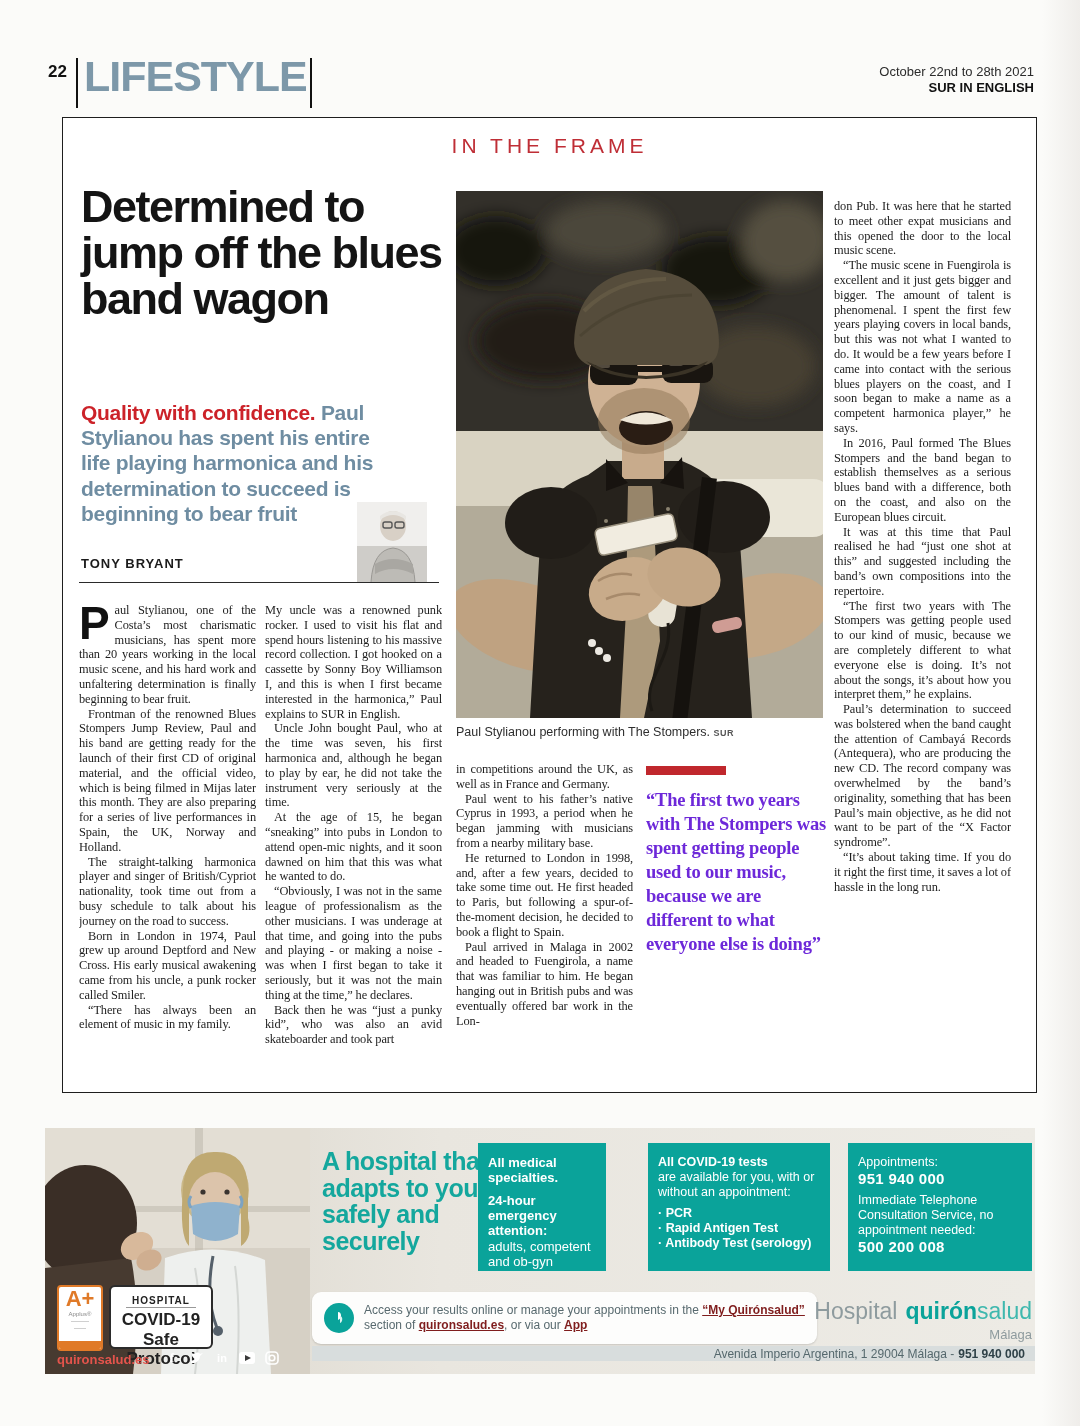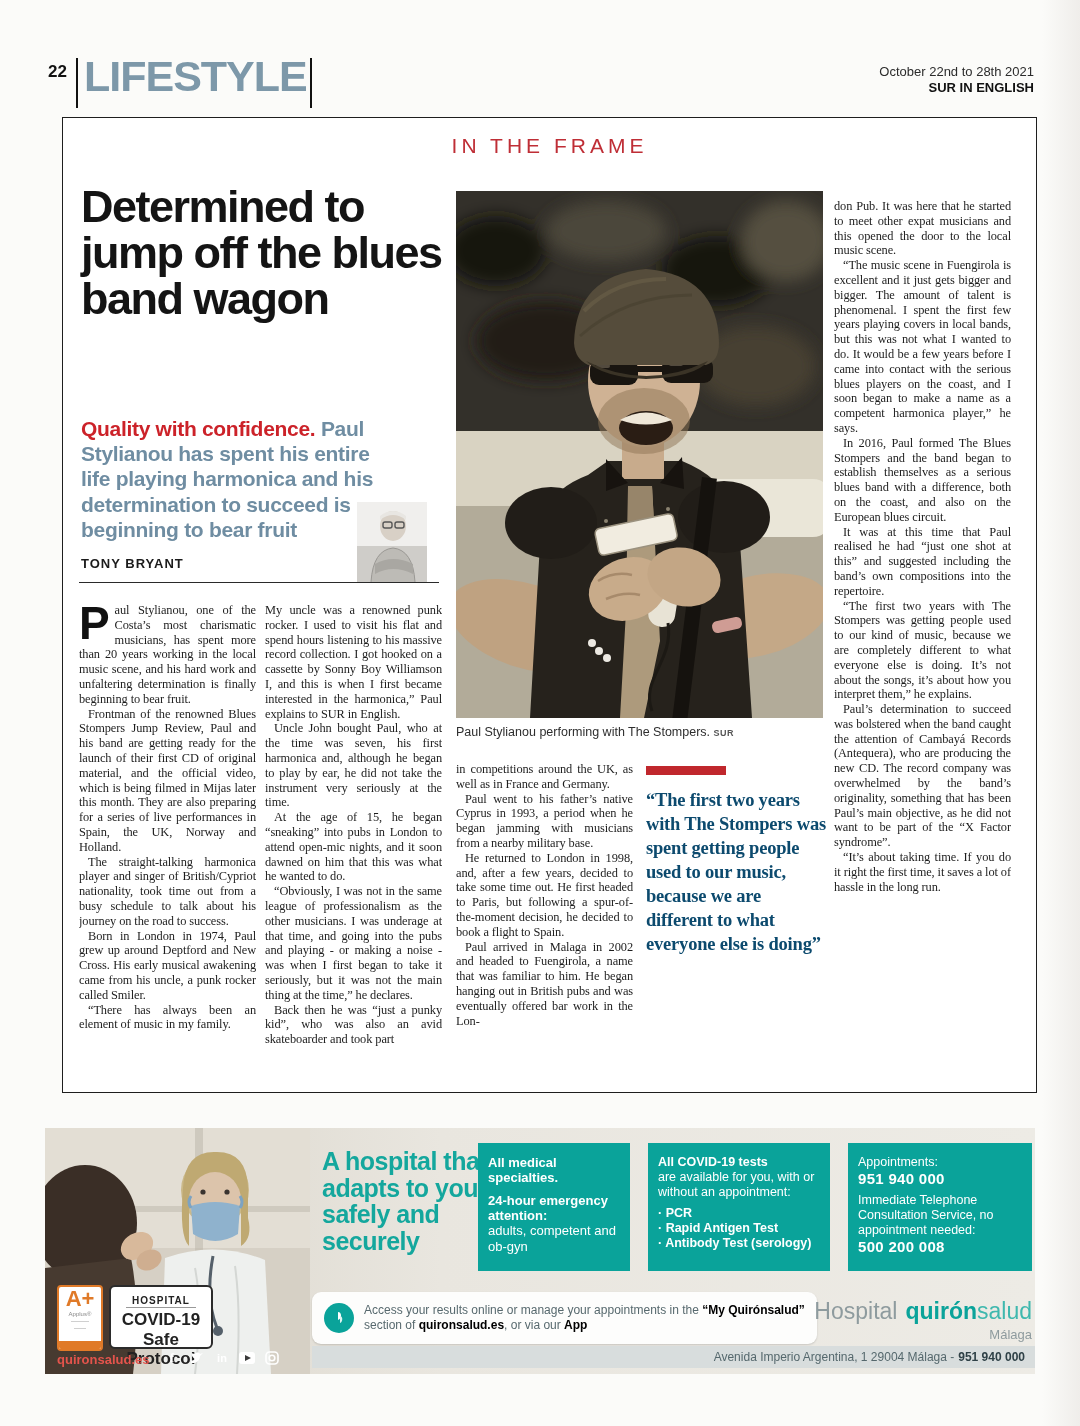--- a/index.html
+++ b/index.html
@@ -19,21 +19,21 @@
 
   
   .article-frame { position:absolute; left:62px; top:117px; width:975px; height:976px;
                    border:1px solid #1e1e1e; background:#fff; }
   .kicker { position:absolute; left:0; top:16px; width:100%; text-align:center;
             font-size:21px; color:#bf2e36; letter-spacing:4px; font-weight:500; }
 
   .headline { position:absolute; left:18px; top:66px; width:392px;
               font-size:45px; line-height:1.02; font-weight:bold; color:#141414;
               letter-spacing:-1.5px; }
-  .standfirst { position:absolute; left:18px; top:298px; width:302px;
+  .standfirst { position:absolute; left:18px; top:282px; width:302px;
                 font-size:21px; line-height:1.2; font-weight:bold; letter-spacing:-0.3px; }
   .standfirst .lead { color:#cc2229; }
   .standfirst .rest { color:#6f8da2; }
   .byline { position:absolute; left:18px; top:438px; width:260px; text-align:left;
             font-size:13px; font-weight:bold; letter-spacing:1px; color:#1b1b1b; }
   .byline-photo { position:absolute; left:294px; top:384px; width:70px; height:80px; overflow:hidden; }
   .rule { position:absolute; left:16px; top:464px; width:360px; height:1px; background:#2a2a2a; }
 
   
   .body-col { position:absolute; width:177px; overflow:hidden;
@@ -50,48 +50,48 @@
 
   
   .main-photo { position:absolute; left:393px; top:73px; width:367px; height:527px; overflow:hidden; background:#c9c1b0; }
   .caption { position:absolute; left:393px; top:607px; width:360px; font-size:12.5px; color:#2e2e2e; }
   .caption .credit { font-size:9px; font-weight:bold; color:#555; letter-spacing:.5px; }
 
   
   .pullquote { position:absolute; left:583px; top:648px; width:180px; }
   .pq-bar { width:80px; height:9px; background:#c0272d; margin-bottom:13px; }
   .pq-text { font-family:"Liberation Serif", serif; font-weight:bold; font-size:18.5px;
-             line-height:1.3; color:#0c4a6e; letter-spacing:-0.2px; }
+             line-height:1.3; color:#6d28d9; letter-spacing:-0.2px; }
 
   
   .ad { position:absolute; left:45px; top:1128px; width:990px; height:246px;
         background:linear-gradient(90deg,#d8d3c8 0,#e9e6df 40%,#edebe5 100%); overflow:hidden; }
   .ad-photo { position:absolute; left:0; top:0; width:265px; height:246px; }
   .ad-headline { position:absolute; left:277px; top:20px; width:175px;
                  font-size:25px; line-height:1.06; font-weight:bold; color:#14a79d; letter-spacing:-0.5px; }
   .teal-box { position:absolute; top:15px; height:128px; background:#0aa39a; color:#fff; padding:12px 10px; }
   .teal-box .b { font-weight:bold; }
-  #box1 { left:433px; width:152px; font-size:13px; line-height:1.18; }
+  #box1 { left:433px; width:128px; font-size:13px; line-height:1.18; }
   #box1 .gap { height:7px; }
   #box2 { left:603px; width:182px; font-size:12.5px; line-height:1.2; }
   #box3 { left:803px; width:184px; font-size:12.5px; line-height:1.2; }
   .phone { font-size:15px; font-weight:bold; letter-spacing:.3px; }
   .access { position:absolute; left:267px; top:164px; width:505px; height:52px; background:#fdfdfc;
             border-radius:9px; box-shadow:0 1px 2px rgba(0,0,0,.15); display:flex; align-items:center; padding:6px 12px; }
   .access-icon { width:30px; height:30px; border-radius:50%; background:#0aa39a; flex:0 0 30px;
                  display:flex; align-items:center; justify-content:center; margin-right:10px; }
   .access-text { font-size:12px; line-height:1.25; color:#57696e; }
-  .access-text .b { font-weight:bold; color:#000000; }
+  .access-text .b { font-weight:bold; color:#7f1d1d;text-decoration:underline; }
   .qs-logo { position:absolute; left:775px; top:170px; width:212px; text-align:right; }
   .qs-line { display:flex; align-items:center; justify-content:flex-end; }
   .qs-hospital { font-size:23px; color:#8e9b9e; margin-right:6px; }
   .qs-quiron { font-size:23px; font-weight:bold; color:#0aa39a; }
   .qs-salud  { font-size:23px; color:#3fb8ae; }
   .qs-city { font-size:13px; color:#8e9b9e; margin-top:2px; }
-  .addr-strip { position:absolute; left:267px; top:218px; width:723px; height:22px; background:#d8dddd;
+  .addr-strip { position:absolute; left:267px; top:218px; width:723px; height:15px; background:#d8dddd;
                 display:flex; align-items:center; justify-content:flex-end; padding-right:10px;
                 font-size:12px; color:#55686d; }
   .addr-strip .b { font-weight:bold; color:#2f4147; margin-left:4px; }
   .badge-aplus { position:absolute; left:12px; top:157px; width:46px; height:66px; background:#fff;
                  border:2px solid #e07a28; border-radius:4px; text-align:center; overflow:hidden; }
   .badge-aplus .big { font-size:22px; font-weight:bold; color:#e07a28; line-height:24px; }
   .badge-aplus .tiny { font-size:6px; color:#888; line-height:7px; }
   .badge-aplus .foot { position:absolute; bottom:0; left:0; width:100%; height:8px; background:#e07a28; }
   .badge-hosp { position:absolute; left:64px; top:157px; width:104px; height:64px; background:#fff;
                 border:2px solid #2b2b2b; border-radius:6px; text-align:center; padding-top:3px; }

